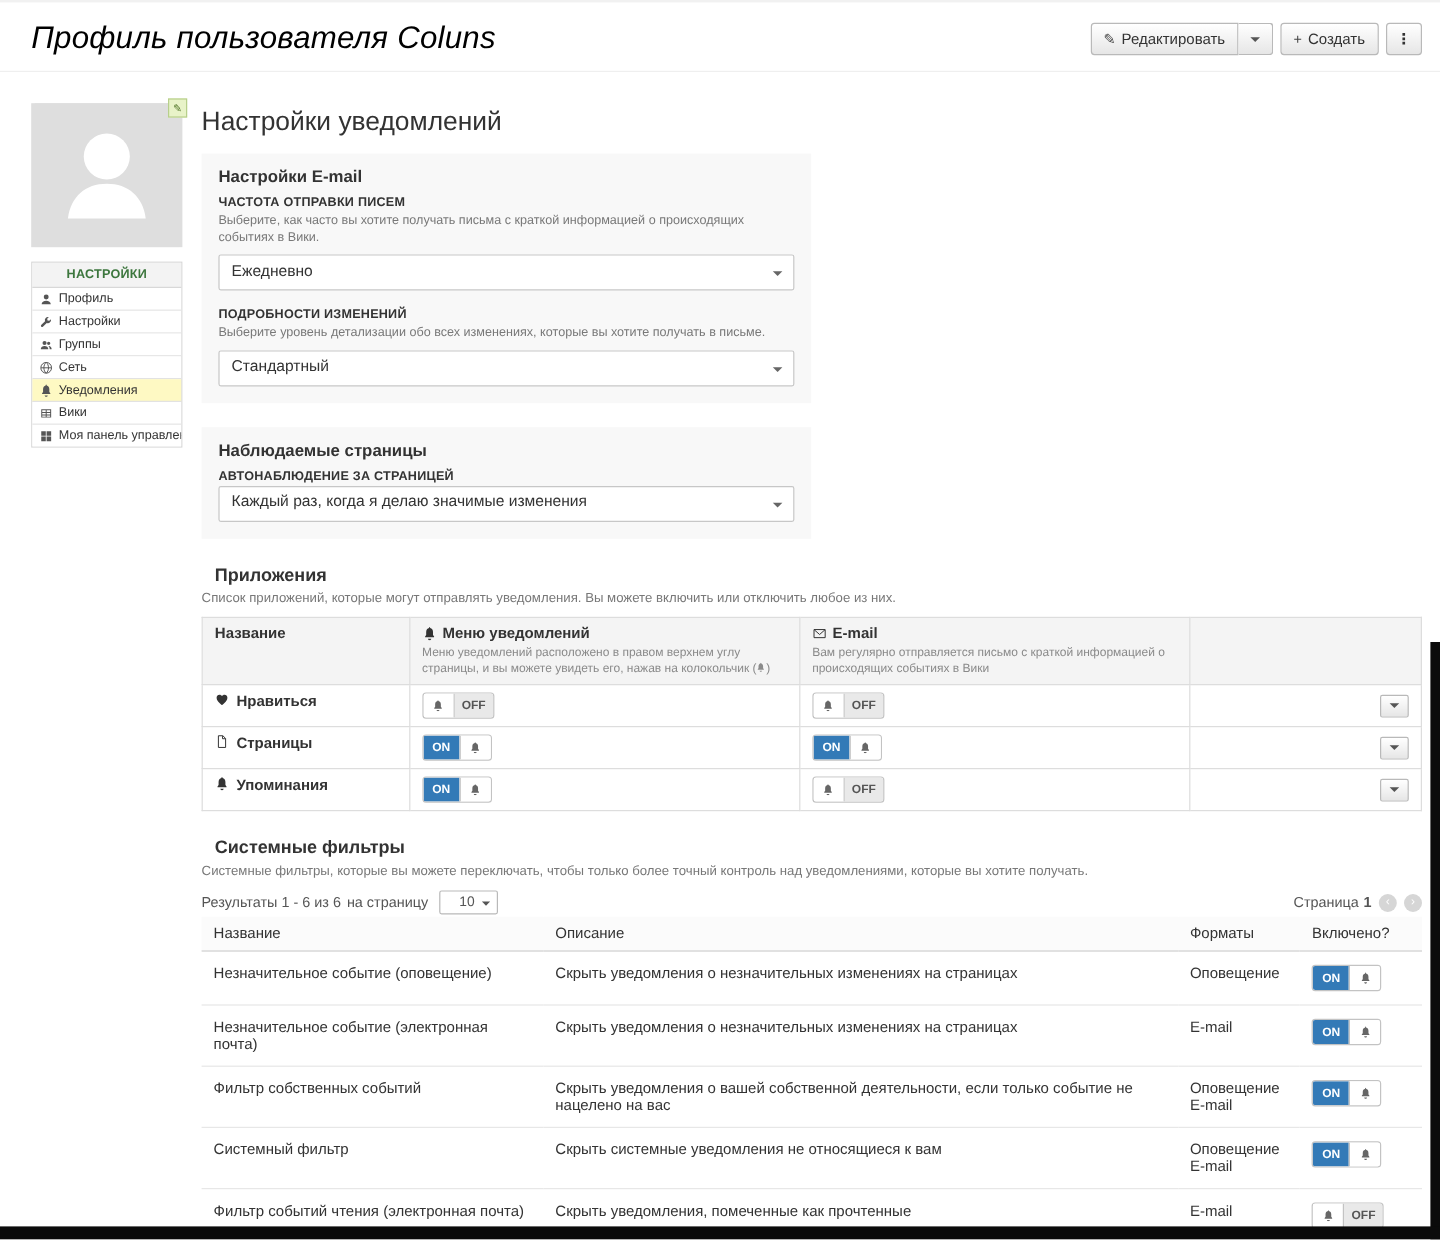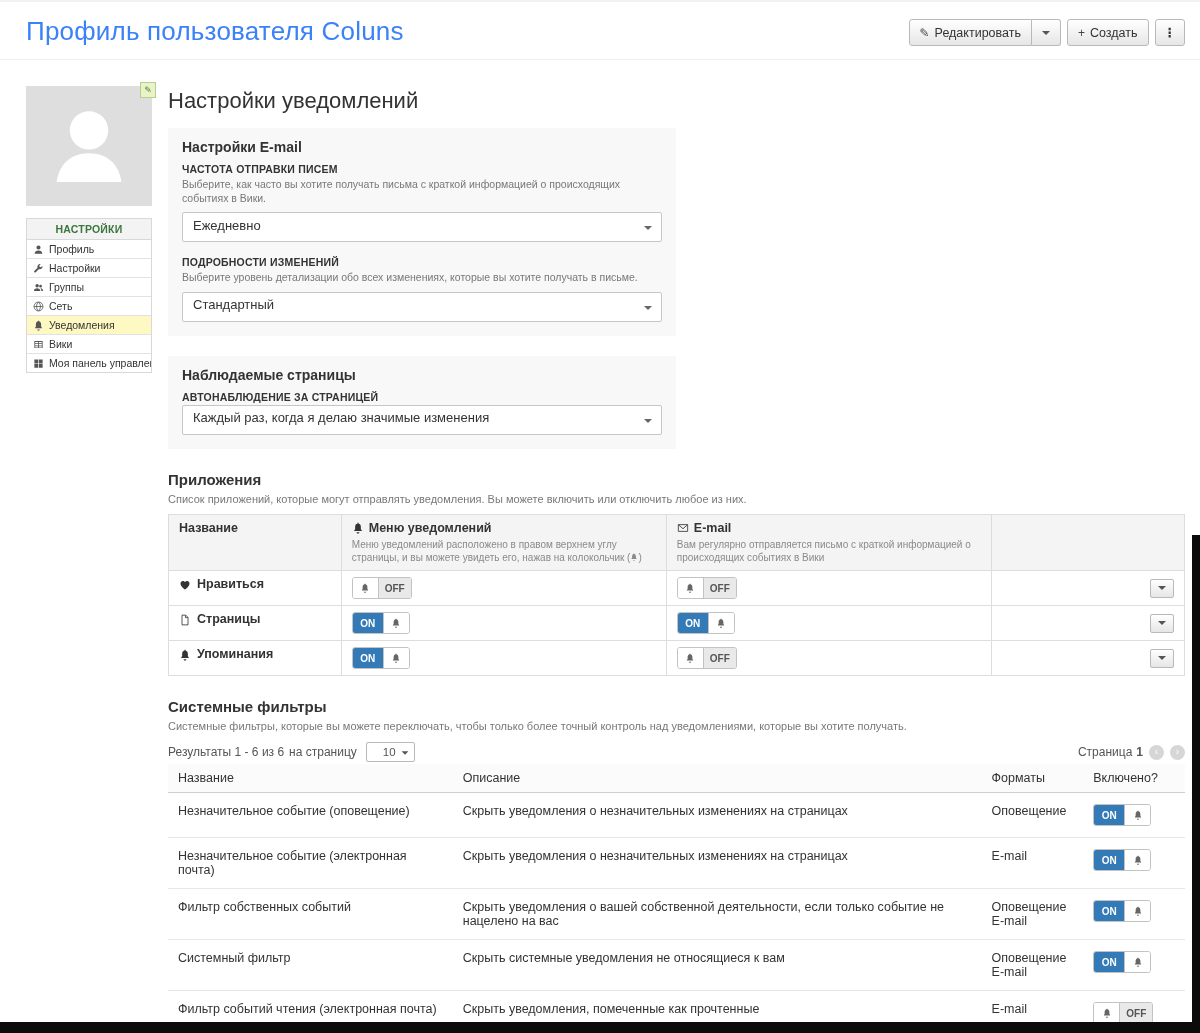--- a/index.html
+++ b/index.html
@@ -8,21 +8,21 @@
     font-family: "Liberation Sans", "DejaVu Sans", sans-serif;
     background: #fff; color: #333; position: relative; overflow: hidden;
   }
   .top-rule { height: 2px; background: #f1f1f1; }
 
   
   .page-header {
     display: flex; justify-content: space-between; align-items: flex-start;
     padding: 14px 15px 12px 26px; border-bottom: 1px solid #efefef;
   }
-  h1 { font-size: 26px; font-weight: 400; color: #3b82f6; letter-spacing: .2px; }
+  h1 { font-size: 26px; font-weight: 400; color: #000000; letter-spacing: .2px; font-style: italic; }
   .actions { display: flex; gap: 6px; margin-top: 3px; }
   .btn-group { display: inline-flex; }
   .btn-group .btn:first-child { border-top-right-radius: 0; border-bottom-right-radius: 0; }
   .btn-group .btn:last-child { border-top-left-radius: 0; border-bottom-left-radius: 0; border-left: none; }
   .btn {
     display: inline-flex; align-items: center; gap: 5px;
     background: linear-gradient(#ffffff, #e6e6e6);
     border: 1px solid #b9b9b9; border-radius: 3px;
     padding: 4px 10px; font-size: 12.5px; color: #333; cursor: pointer; height: 27px;
     font-family: inherit;
@@ -58,21 +58,21 @@
     border-bottom: 1px solid #e2e2e2; color: #333; cursor: pointer; background: #fff;
     white-space: nowrap; overflow: hidden;
   }
   .menu-item:last-child { border-bottom: none; }
   .menu-item.active { background: #fef9c3; }
   .mi { width: 11px; height: 11px; flex-shrink: 0; color: #555; display: inline-flex; }
   .mi svg { width: 11px; height: 11px; fill: currentColor; }
 
   
   h2 { font-size: 22px; font-weight: 400; color: #333; margin: 2px 0 14px; }
-  h3 { font-size: 15px; font-weight: 700; color: #333; margin: 22px 0 4px; }
+  h3 { font-size: 15px; font-weight: 700; color: #333; margin: 22px 11px 4px; }
   .panel { background: #f8f8f8; width: 508px; padding: 11px 14px 14px; margin-bottom: 20px; }
   .panel-title { font-size: 14px; font-weight: 700; margin-bottom: 8px; }
   .form-label { font-size: 10.5px; font-weight: 700; color: #333; margin: 8px 0 2px; letter-spacing: .2px; }
   .hint { font-size: 10.5px; color: #787878; margin-bottom: 7px; line-height: 1.35; }
 
   .select {
     position: relative; background: #fff; border: 1px solid #c7c7c7; border-radius: 2px;
     height: 30px; display: flex; align-items: center; padding: 0 26px 4px 10px;
     font-size: 13px; color: #333; cursor: pointer; width: 100%;
   }
@@ -104,21 +104,21 @@
   .apps-table { width: 100%; border-collapse: collapse; font-size: 12.5px; margin-top: 8px; }
   .apps-table th, .apps-table td { border: 1px solid #ddd; padding: 6px 10px; text-align: left; vertical-align: top; }
   .apps-table thead th { background: #f4f4f4; }
   .col-title { display: flex; align-items: center; gap: 5px; font-weight: 700; }
   .col-title svg { width: 12px; height: 12px; fill: #333; }
   .col-hint { font-size: 10px; color: #8a8a8a; font-weight: 400; margin-top: 3px; line-height: 1.3; }
   .col-hint svg { width: 8px; height: 8px; fill: #8a8a8a; }
   .apps-table .col-name { width: 17%; }
   .apps-table .col-menu, .apps-table .col-email { width: 32%; }
   .apps-table .col-actions { width: 19%; text-align: right; vertical-align: middle; }
-  .row-name { font-weight: 700; display: flex; align-items: flex-end; gap: 6px; }
+  .row-name { font-weight: 700; display: flex; align-items: flex-start; gap: 6px; }
   .row-name svg { width: 12px; height: 12px; fill: #333; }
   .btn-xs { padding: 2px 7px; height: 19px; border-radius: 2px; }
 
   
   .lt-topbar, .lt-footer { display: flex; justify-content: space-between; align-items: center; font-size: 12px; color: #555; }
   .lt-topbar { margin: 8px 0 2px; }
   .lt-left { display: flex; align-items: center; gap: 5px; }
   .lt-right { display: flex; align-items: center; gap: 4px; }
   .pager {
     width: 15px; height: 15px; border-radius: 50%; background: #d6d6d6; color: #fff;

